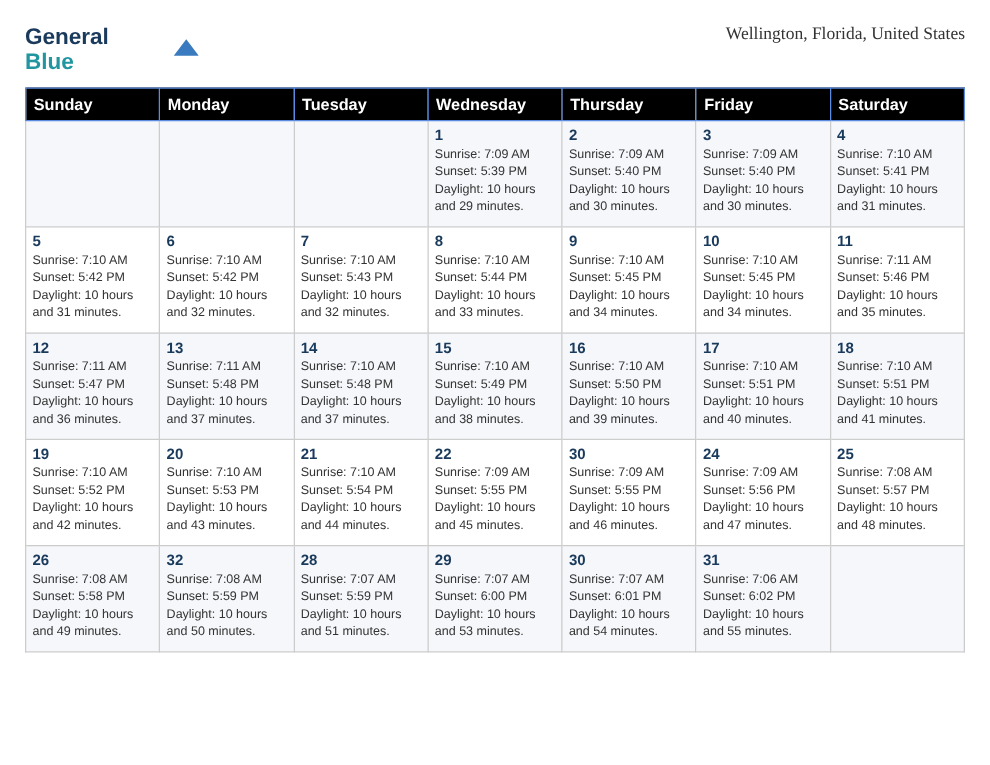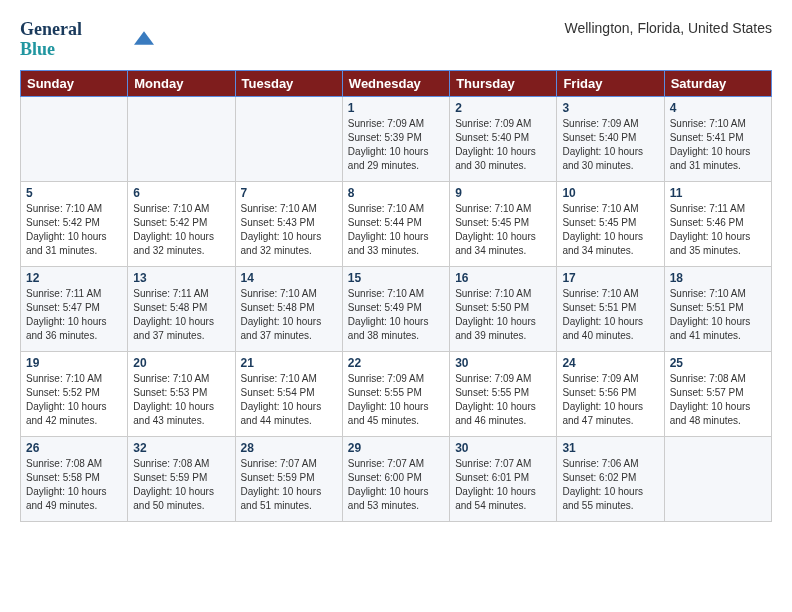--- a/index.html
+++ b/index.html
@@ -13,21 +13,20 @@
     .header {
       display: flex;
       align-items: flex-start;
       justify-content: space-between;
       margin-bottom: 10px;
     }
     .logo {
       display: flex;
       flex-direction: column;
       align-items: center;
-      font-family: Liberation Serif, serif;
     }
     .logo-text {
       font-size: 18px;
       font-weight: bold;
       color: #1a3a5c;
       line-height: 1.1;
     }
     .logo-text span {
       color: #2196a0;
     }
@@ -41,28 +40,29 @@
       text-align: right;
     }
     .calendar-title {
       font-size: 32px;
       font-weight: bold;
       color: #1a3a5c;
     }
     .calendar-subtitle {
       font-size: 14px;
       color: #333;
+      font-family: Liberation Serif, serif;
     }
     table {
       width: 100%;
       border-collapse: collapse;
       table-layout: fixed;
     }
     thead th {
-      background-color: #7f1d1d;
+      background-color: #000000;
       color: #fff;
       font-size: 13px;
       font-weight: bold;
       text-align: left;
       padding: 5px 6px;
       border: 1px solid #5a8be0;
     }
     tbody td {
       vertical-align: top;
       border: 1px solid #ccc;

